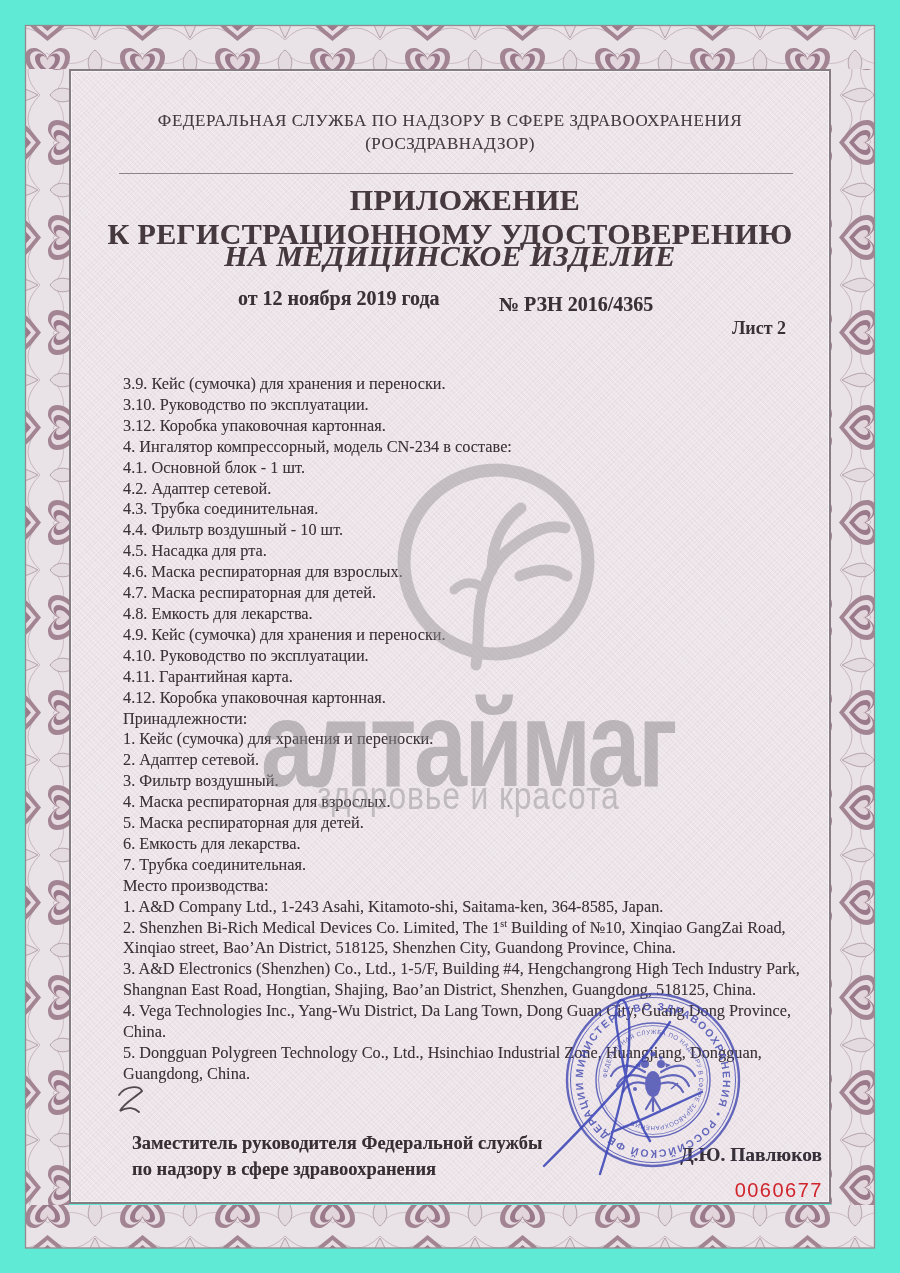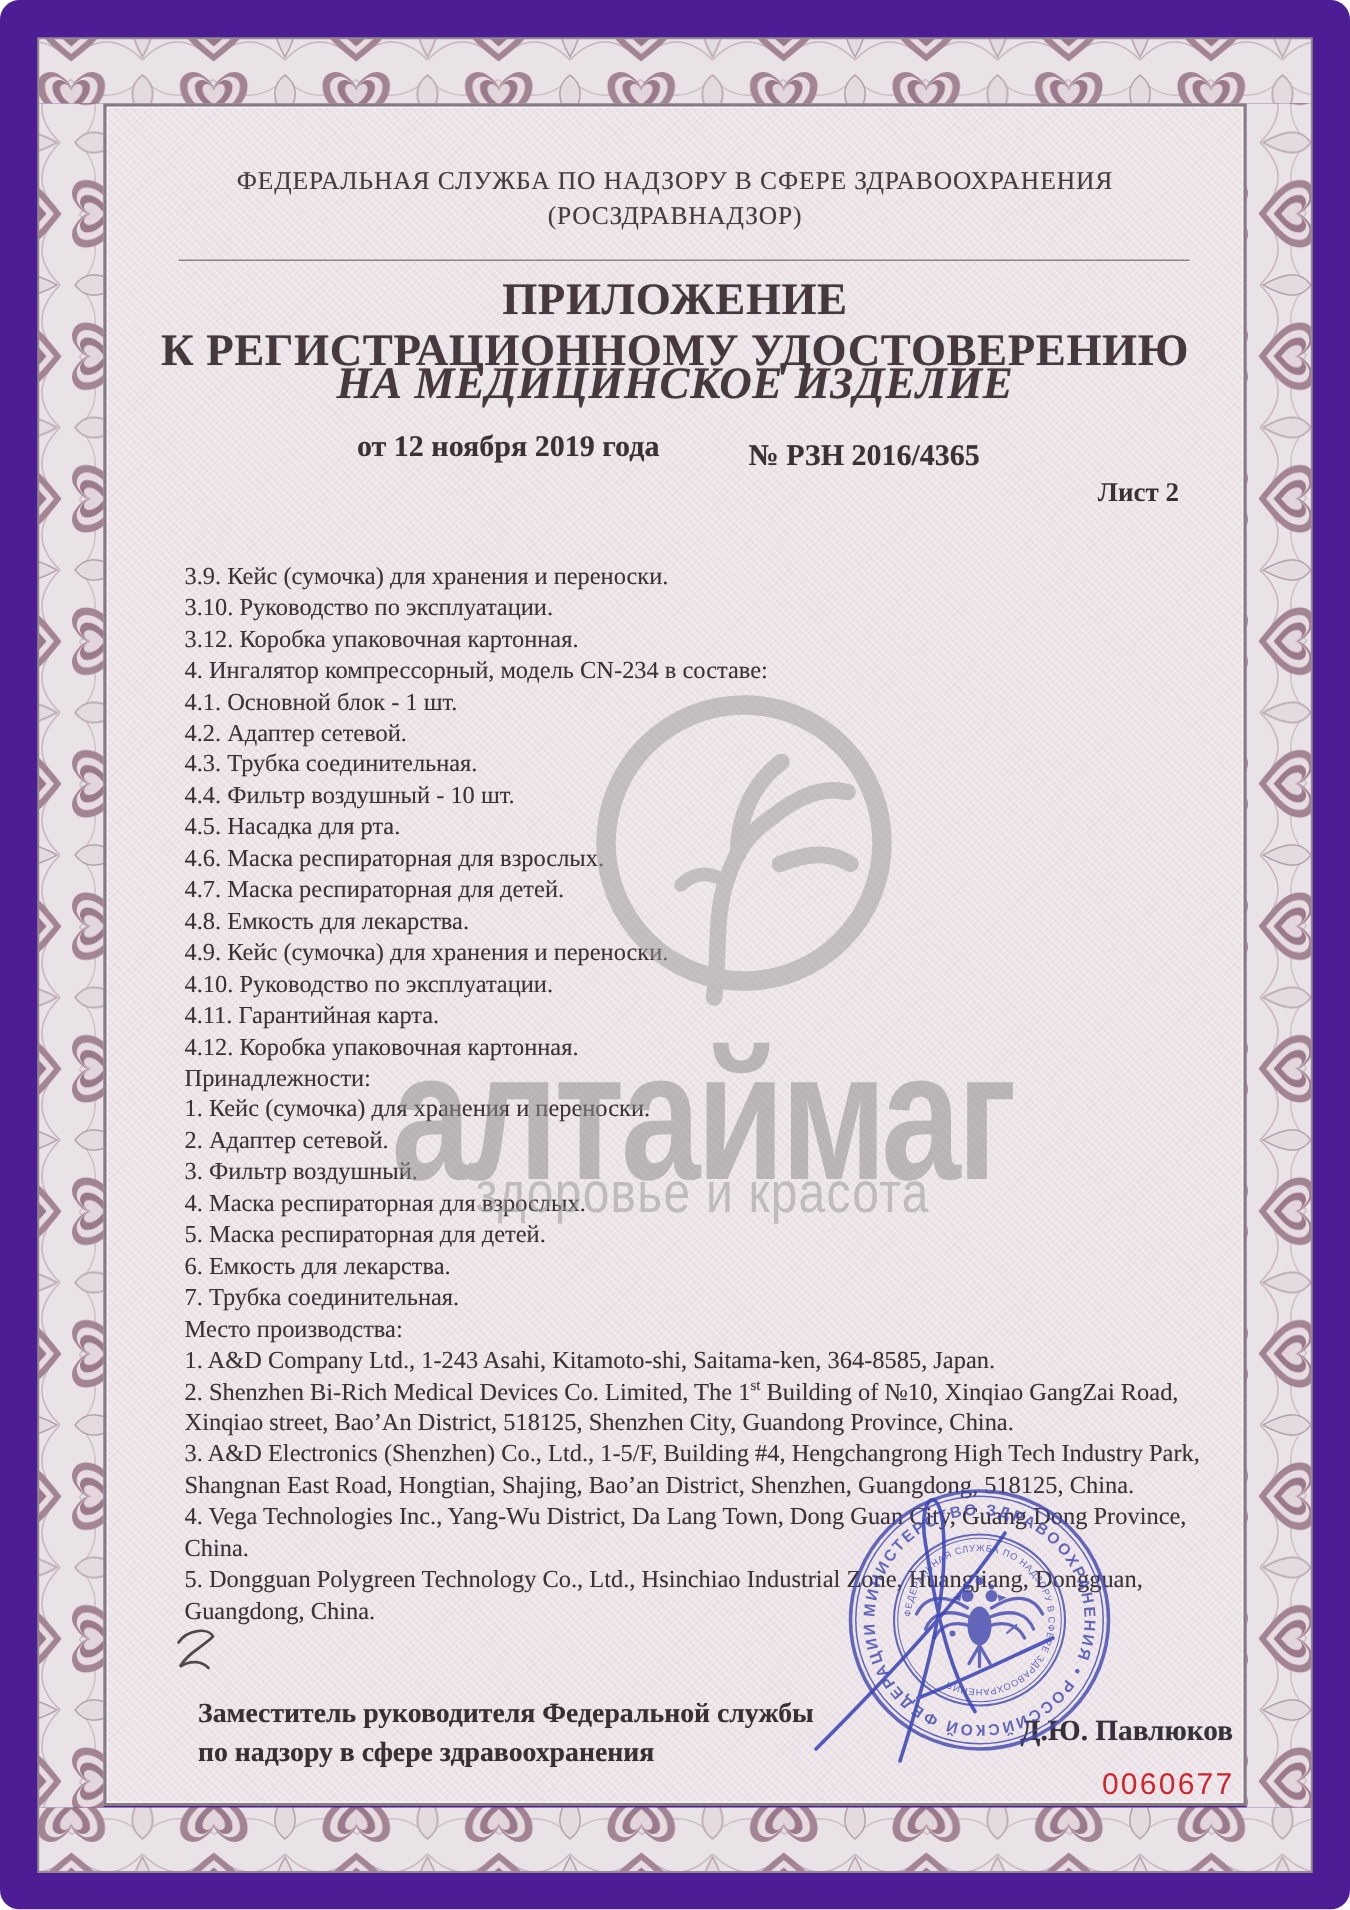--- a/index.html
+++ b/index.html
@@ -1,37 +1,37 @@
 <!DOCTYPE html>
 <html><head>
 <meta charset="utf-8">
 <style>
   html,body{margin:0;padding:0;background:#fff;}
-  .page{position:relative;width:900px;height:1273px;background:#4c1d95;overflow:hidden;
-        font-family:"Liberation Serif",serif;border-radius:13px;}
+  .page{position:relative;width:900px;height:1273px;background:#5eead4;overflow:hidden;
+        font-family:"Liberation Serif",serif;}
   .border-svg{position:absolute;left:0;top:0;z-index:1;}
   .panel{position:absolute;left:69px;top:69px;width:762px;height:1135px;z-index:2;
          background-color:#ece4e9;
          background-image:
            repeating-linear-gradient(45deg, rgba(255,255,255,.22) 0 2px, rgba(0,0,0,0) 2px 4px),
            repeating-linear-gradient(-45deg, rgba(193,173,184,.13) 0 1px, rgba(0,0,0,0) 1px 3px);
          border:2px solid #877c83;
          box-shadow:inset 0 0 0 1px rgba(255,255,255,.55);
          box-sizing:border-box;}
   .content{position:absolute;inset:0;color:#3d353a;}
   .agency{position:absolute;top:40px;left:0;width:100%;text-align:center;
           font-size:17px;letter-spacing:.6px;color:#453c41;
           text-shadow:0 0 .5px rgba(66,56,61,.35);}
   .agency2{position:absolute;top:63px;left:0;width:100%;text-align:center;
            font-size:17px;letter-spacing:.5px;color:#453c41;
            text-shadow:0 0 .5px rgba(66,56,61,.35);}
   .rule{position:absolute;top:102px;left:48px;width:674px;border-top:1px solid #8e8288;}
   .title{position:absolute;left:0;width:100%;text-align:center;font-weight:bold;
          color:#45393d;letter-spacing:.4px;text-shadow:0 0 .6px rgba(68,57,61,.4);}
-  .t1{top:112px;font-size:30px;}
+  .t1{top:112px;font-size:30px;padding-left:15px;}
   .t2{top:146px;font-size:30px;}
   .t3{top:168px;font-size:30px;font-style:italic;}
   .dateline{position:absolute;top:216px;left:167px;font-size:20px;font-weight:bold;
             color:#3a3136;text-shadow:0 0 .5px rgba(58,49,54,.4);}
   .regnum{position:absolute;top:222px;left:428px;font-size:20px;font-weight:bold;
           color:#3a3136;text-shadow:0 0 .5px rgba(58,49,54,.4);}
   .sheet{position:absolute;top:247px;right:43px;font-size:18px;font-weight:bold;color:#3a3136;}
   .bodytext{position:absolute;top:303px;left:52px;width:700px;font-size:16.3px;
             line-height:20.9px;color:#3a3237;text-shadow:0 0 .45px rgba(58,50,55,.3);}
   .bodytext sup{font-size:10px;line-height:0;}

